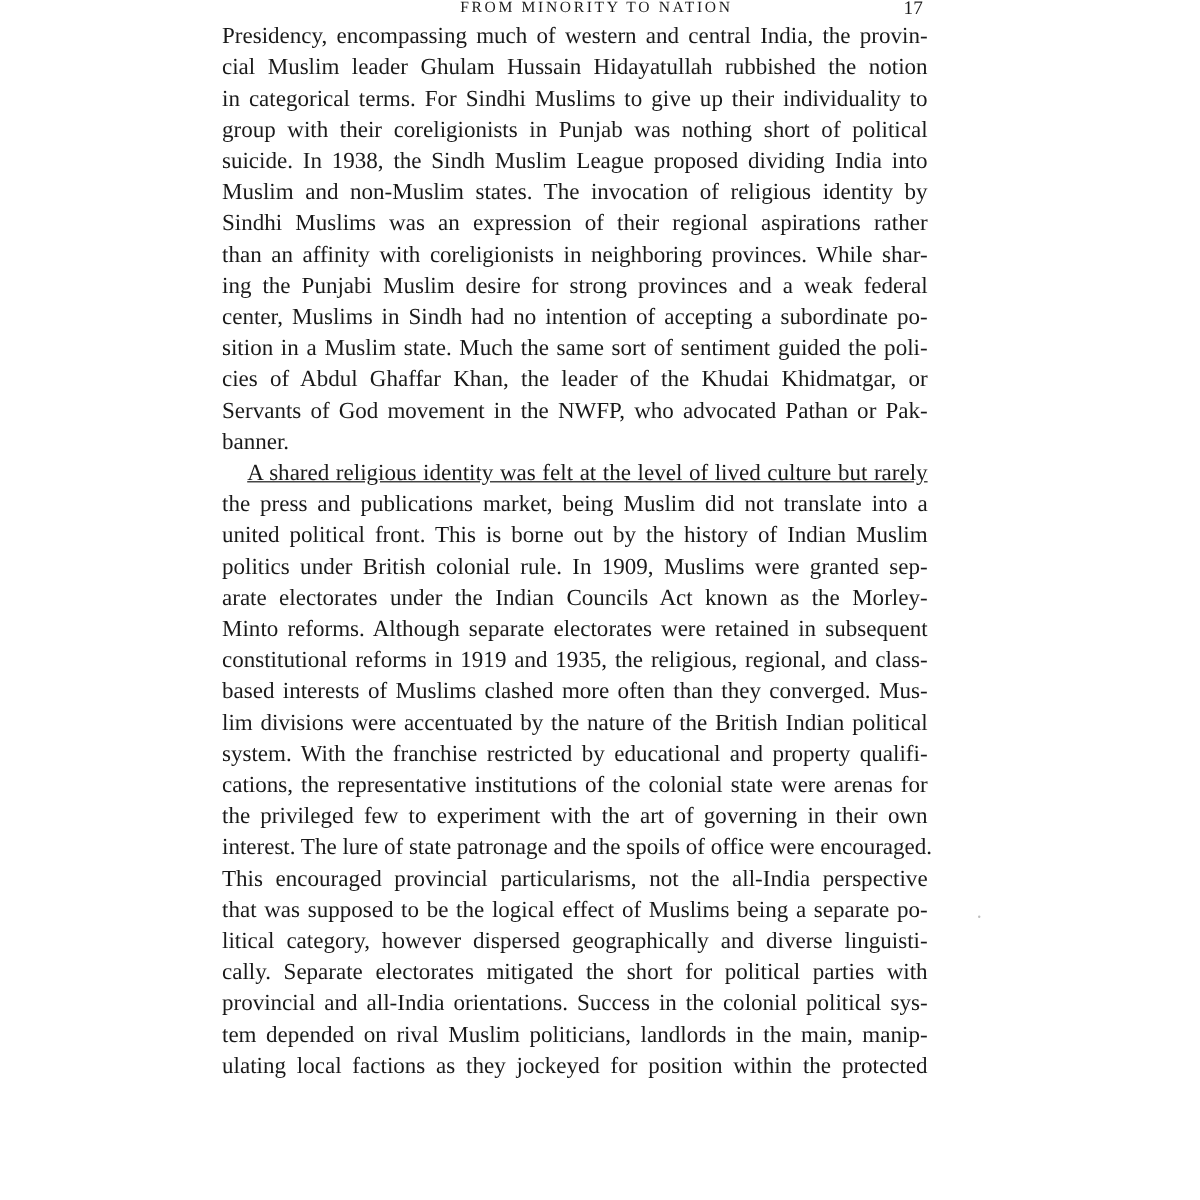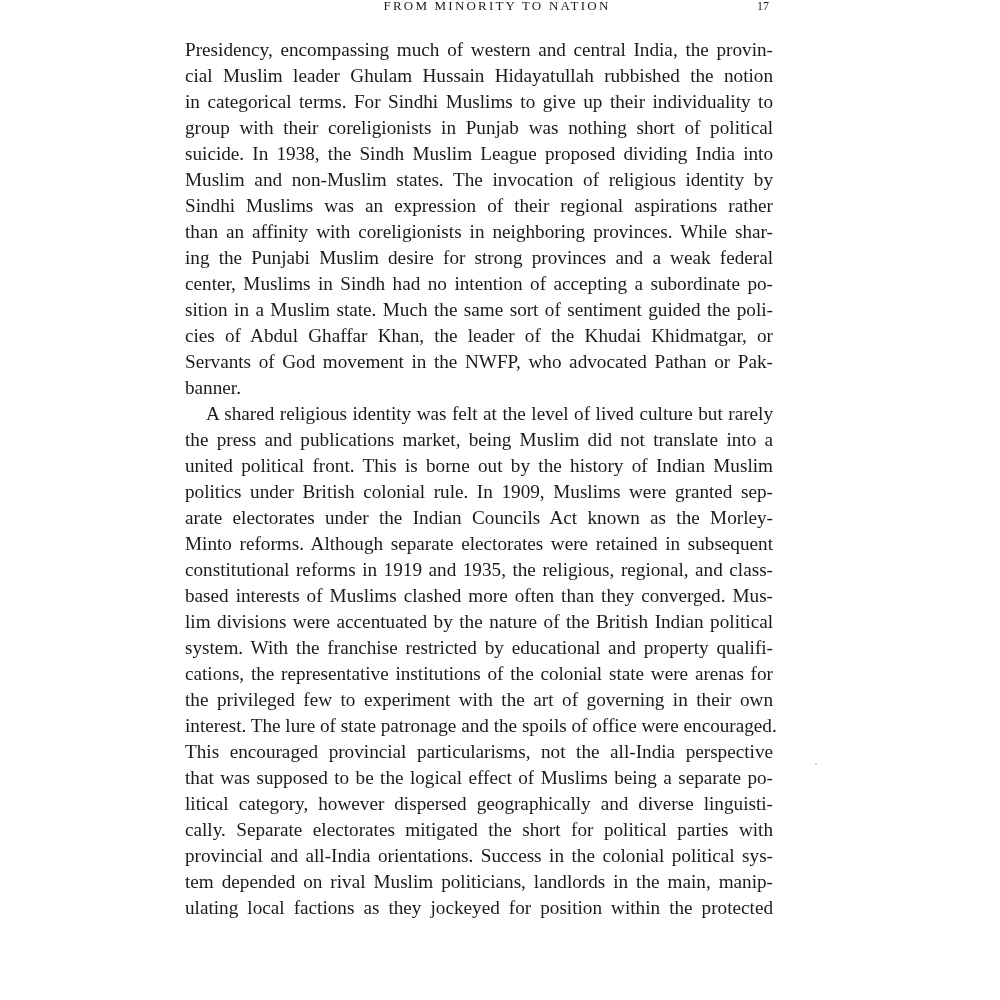--- a/index.html
+++ b/index.html
@@ -34,41 +34,42 @@
       top: 0;
       font-size: 13px;
       letter-spacing: 2.2px;
       color: #1a1a1a;
       padding-left: 36px;
     }
     .folio {
       position: absolute;
       right: 4px;
       top: 1px;
-      font-size: 12px;
+      font-size: 16px;
       color: #1a1a1a;
       text-align: right;
     }
     .body-text {
-      margin-top: 23px;
+      margin-top: 4px;
     }
     .line {
       display: block;
       height: 26px;
       line-height: 26px;
       font-size: 19.2px;
       white-space: nowrap;
       text-align: justify;
       text-align-last: justify;
     }
     .line.last {
       text-align-last: left;
     }
     .line.indent {
       padding-left: 21px;
+      text-decoration: underline;
     }
     .speck {
       position: absolute;
       left: 815px;
       top: 763px;
       width: 2px;
       height: 2px;
       background: #bdbdbd;
       border-radius: 1px;
     }

